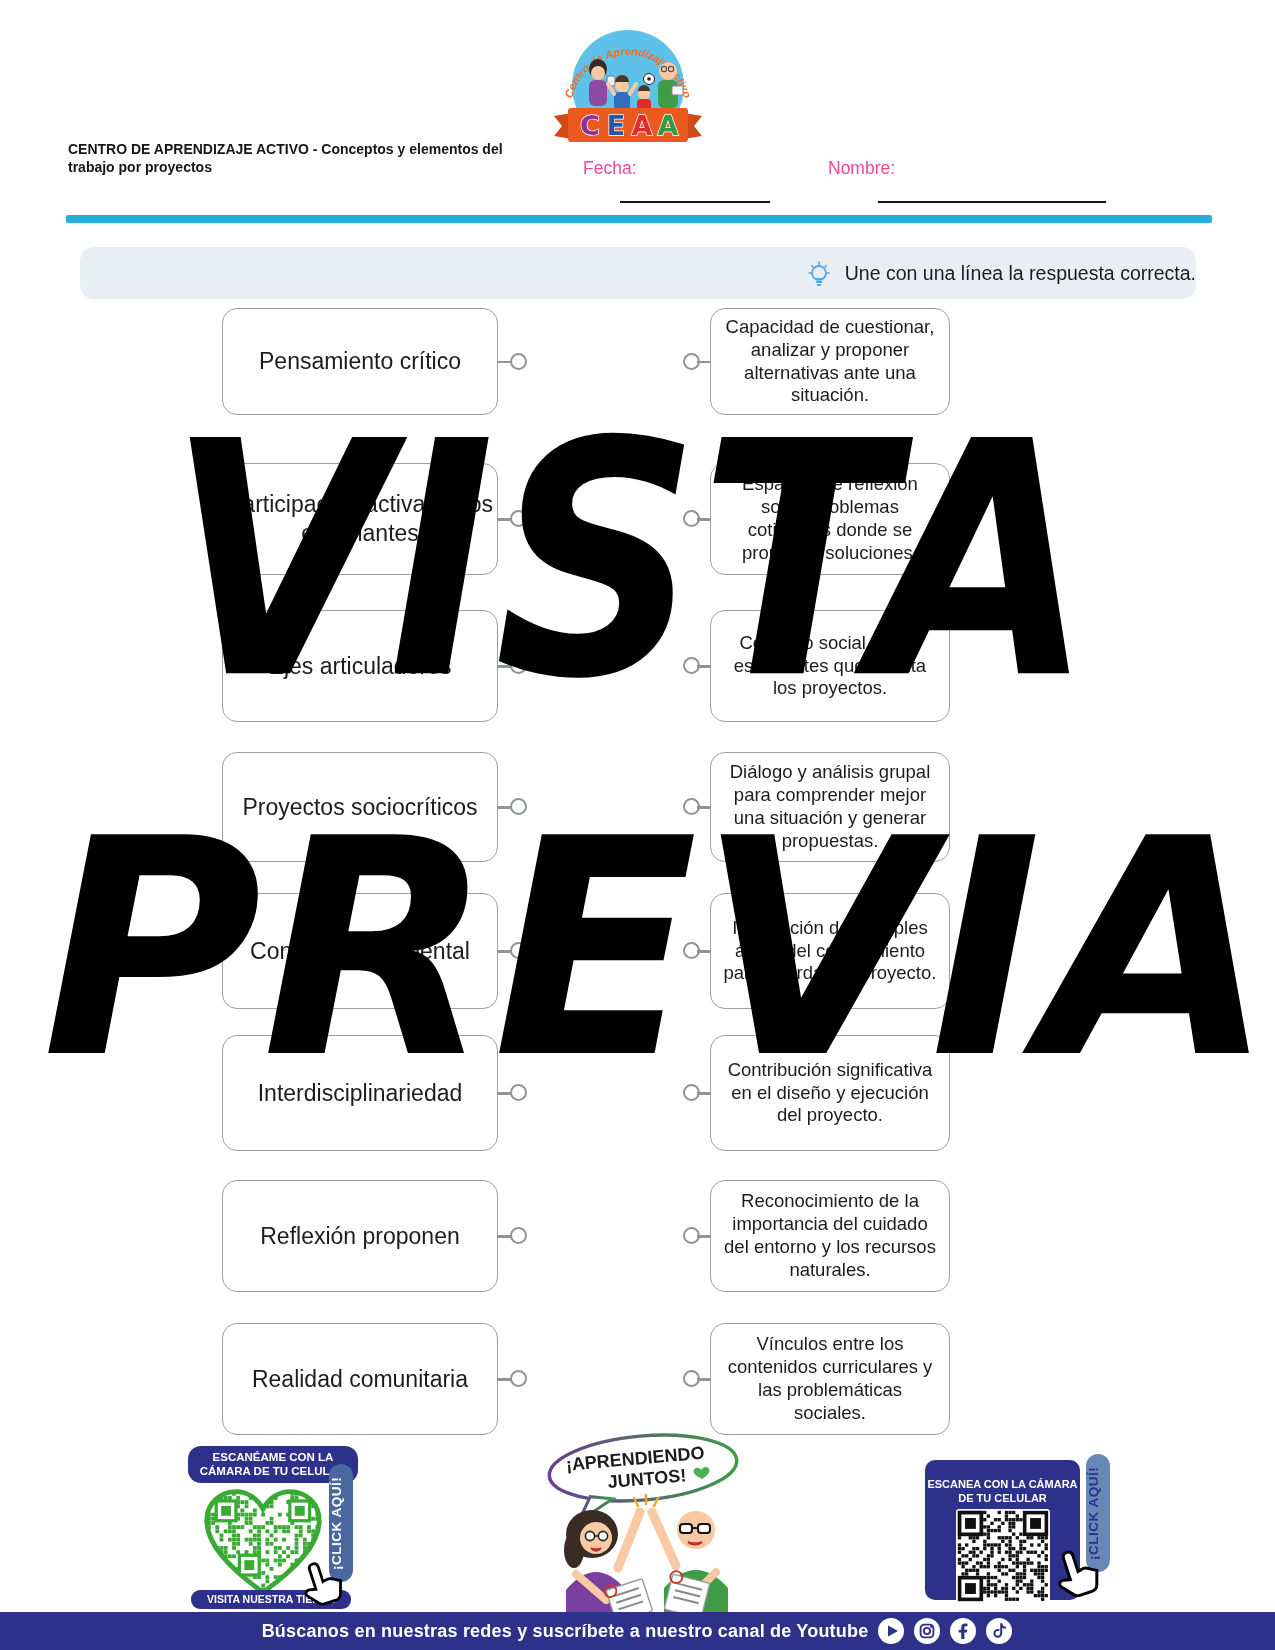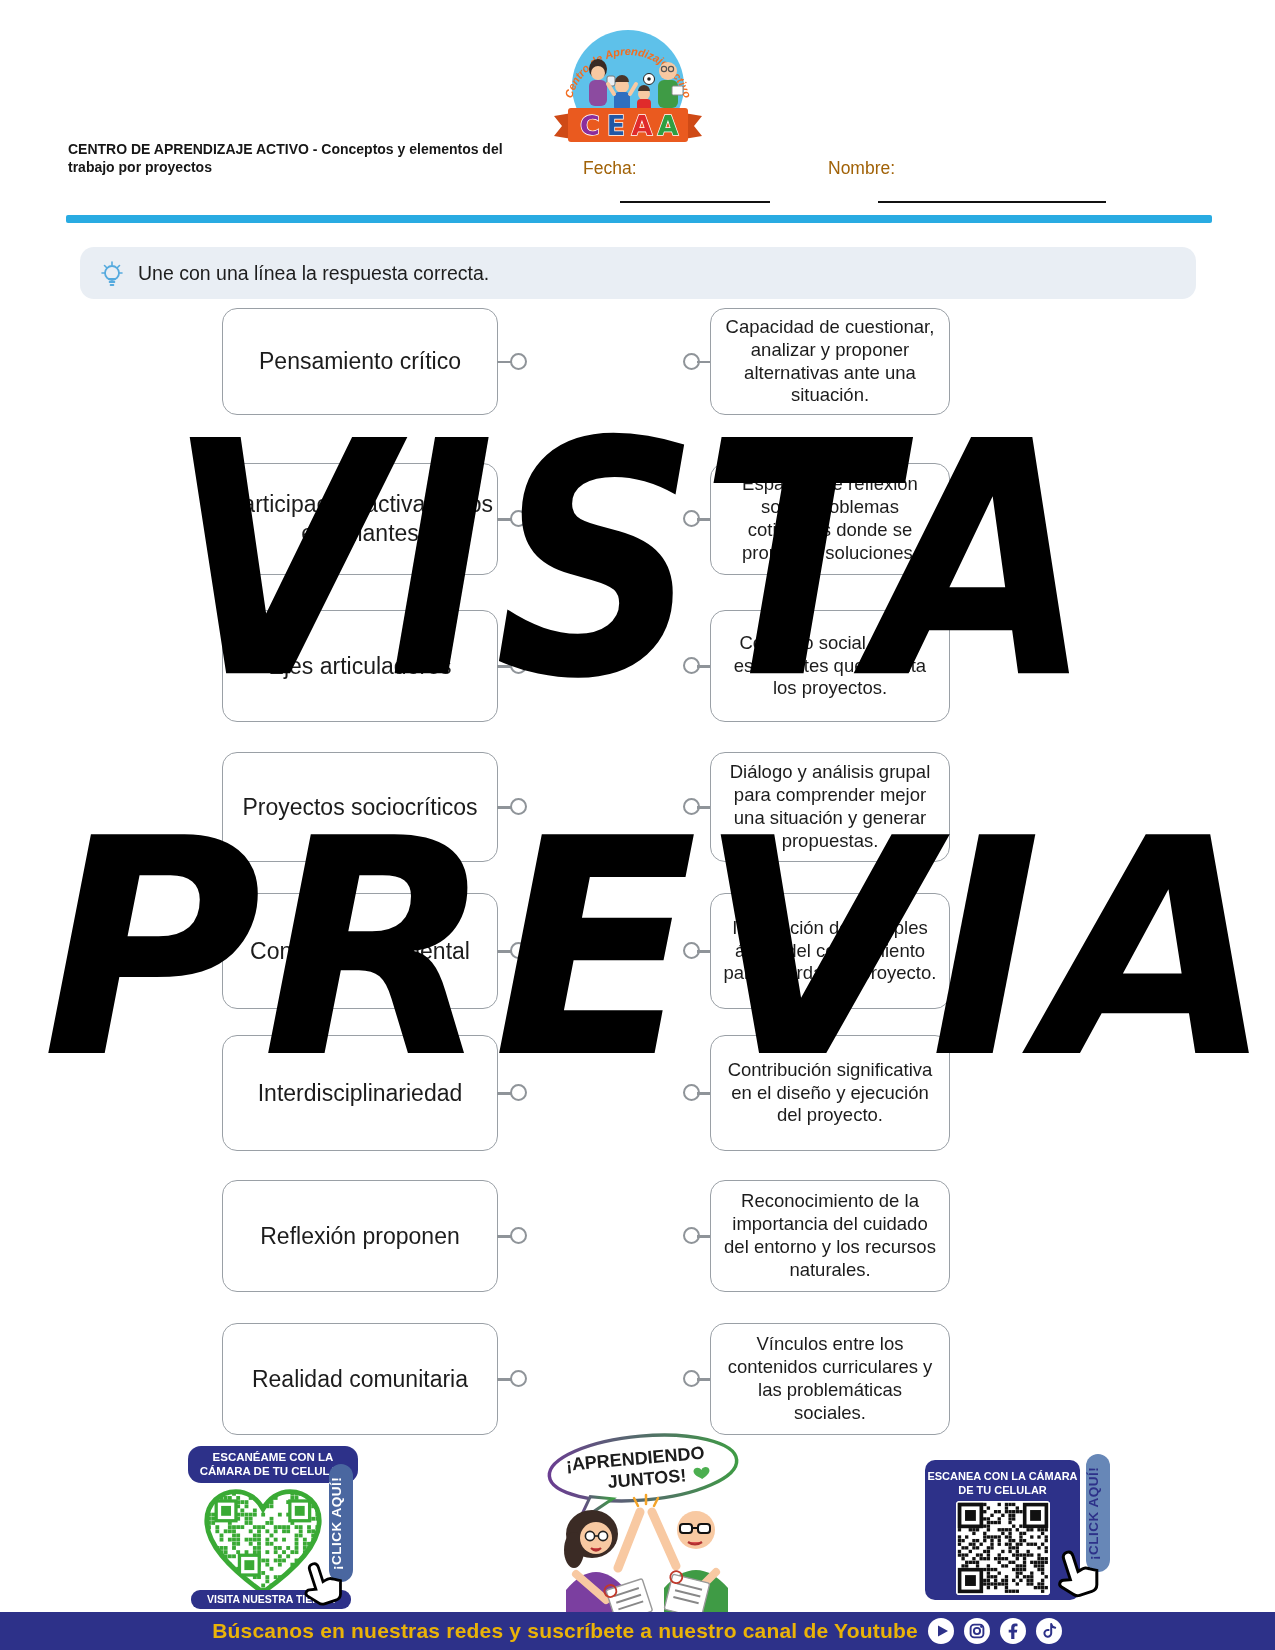--- a/index.html
+++ b/index.html
@@ -3,31 +3,31 @@
 <meta charset="utf-8">
 <style>
   html,body{margin:0;padding:0;background:#d8d8d8;}
   .page{position:relative;width:1275px;height:1650px;margin:0 auto;background:#fff;overflow:hidden;
         font-family:"Liberation Sans",sans-serif;color:#1c1c1c;}
 
   
   .logo-svg{position:absolute;left:552px;top:24px;}
   .doc-title{position:absolute;left:68px;top:140px;width:480px;font-size:14px;font-weight:bold;
              line-height:1.3;color:#161616;}
-  .field-label{position:absolute;font-size:17.5px;color:#a16207;}
+  .field-label{position:absolute;font-size:17.5px;color:#ec4899;}
   #fecha-label{left:583px;top:158px;}
   #nombre-label{left:828px;top:158px;}
   .field-line{position:absolute;height:2px;background:#111;top:201px;}
   #fecha-line{left:620px;width:150px;}
   #nombre-line{left:878px;width:228px;}
   .rule{position:absolute;left:66px;top:215px;width:1146px;height:8px;background:#29abe2;border-radius:2px;}
 
   
   .instruction{position:absolute;left:80px;top:247px;width:1116px;height:52px;background:#e9eef4;
-               border-radius:14px;display:flex;align-items:center;}
+               border-radius:14px;display:flex;align-items:center;justify-content:flex-end;}
   .instruction .bulb{margin-left:18px;flex:0 0 auto;}
   .instruction .itext{margin-left:12px;font-size:19.5px;color:#1d1d1d;}
 
   
   #match-area{position:absolute;inset:0;}
   .mrow{position:absolute;left:0;width:100%;}
   .term-box,.def-box{position:absolute;height:100%;border:1.6px solid #9aa0a6;border-radius:15px;
         background:#fff;display:flex;align-items:center;justify-content:center;text-align:center;
         box-sizing:border-box;}
   .term-box{left:222px;width:276px;font-size:23px;padding:4px 4px;line-height:1.25;}
@@ -55,29 +55,29 @@
           font-weight:bold;border-radius:12px;letter-spacing:.5px;}
   #left-ribbon{left:146px;top:18px;width:24px;height:118px;background:#4a67a0;color:#fff;font-size:13.5px;}
   .hand{position:absolute;z-index:5;}
   #left-hand{left:112px;top:112px;}
 
   #center-promo{position:absolute;left:518px;top:1428px;}
 
   #right-promo{position:absolute;left:900px;top:1446px;width:215px;height:170px;}
   #right-card{position:absolute;left:25px;top:14px;width:155px;height:140px;background:#2d3189;
               border-radius:10px;color:#fff;font-weight:bold;text-align:center;font-size:11px;
-              line-height:1.3;padding-top:9px;box-sizing:border-box;}
+              line-height:1.3;padding-top:17px;box-sizing:border-box;}
   #right-card .qr-wrap{margin:3px auto 3px auto;width:94px;height:94px;background:#fff;border-radius:4px;}
   #right-ribbon{left:186px;top:8px;width:24px;height:118px;background:#6787b7;color:#2d3189;font-size:13.5px;}
   #right-hand{left:148px;top:100px;}
 
   
   .footer{position:absolute;left:0;top:1612px;width:100%;height:38px;background:#2d3189;z-index:70;
           display:flex;align-items:center;justify-content:center;gap:9px;}
-  .footer .ftext{color:#eab308;font-weight:bold;font-size:21px;letter-spacing:.2px;}
+  .footer .ftext{color:#ffffff;font-weight:bold;font-size:18px;letter-spacing:.2px;}
   .footer .icons{display:flex;gap:8px;align-items:center;}
 </style>
 </head>
 <body>
 
 <div class="page">
 
   <svg class="logo-svg" width="152" height="120" viewBox="0 0 152 120">
     <circle cx="76" cy="62" r="56" fill="#5ec1ea"></circle>
     <defs>

